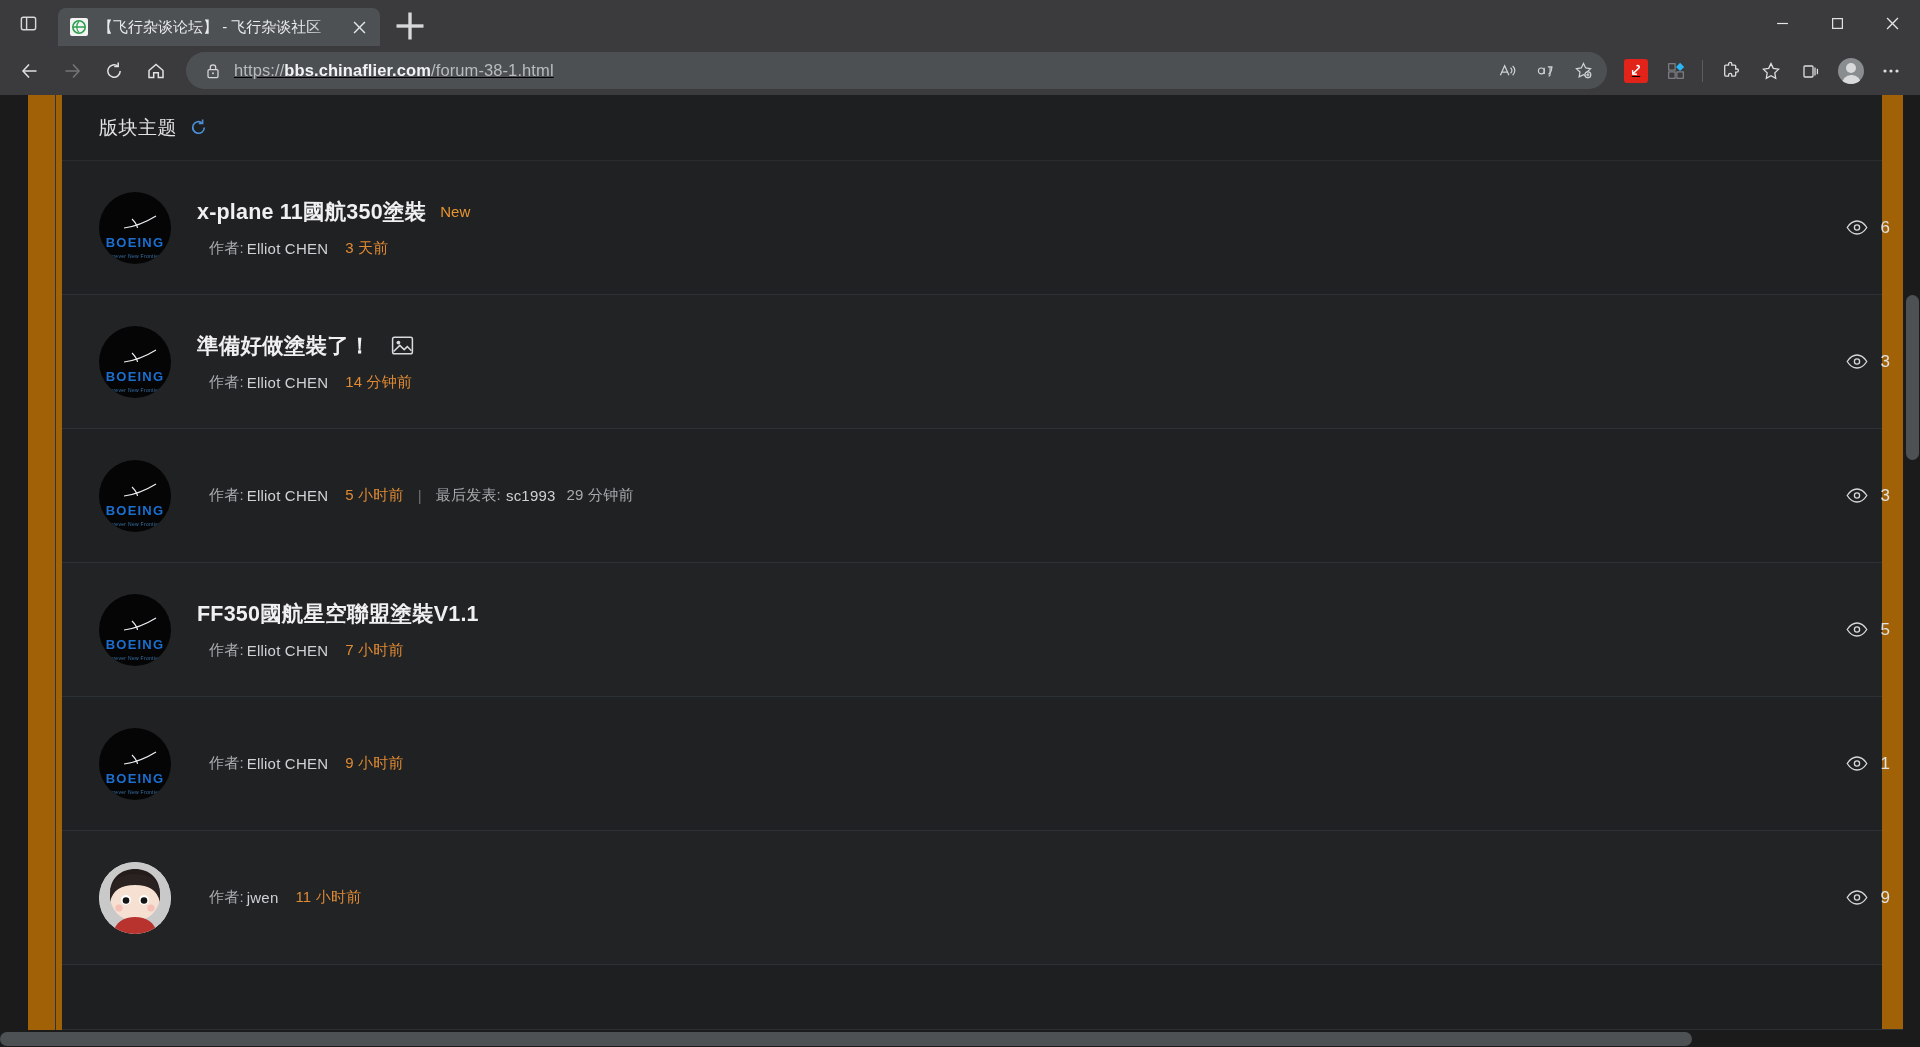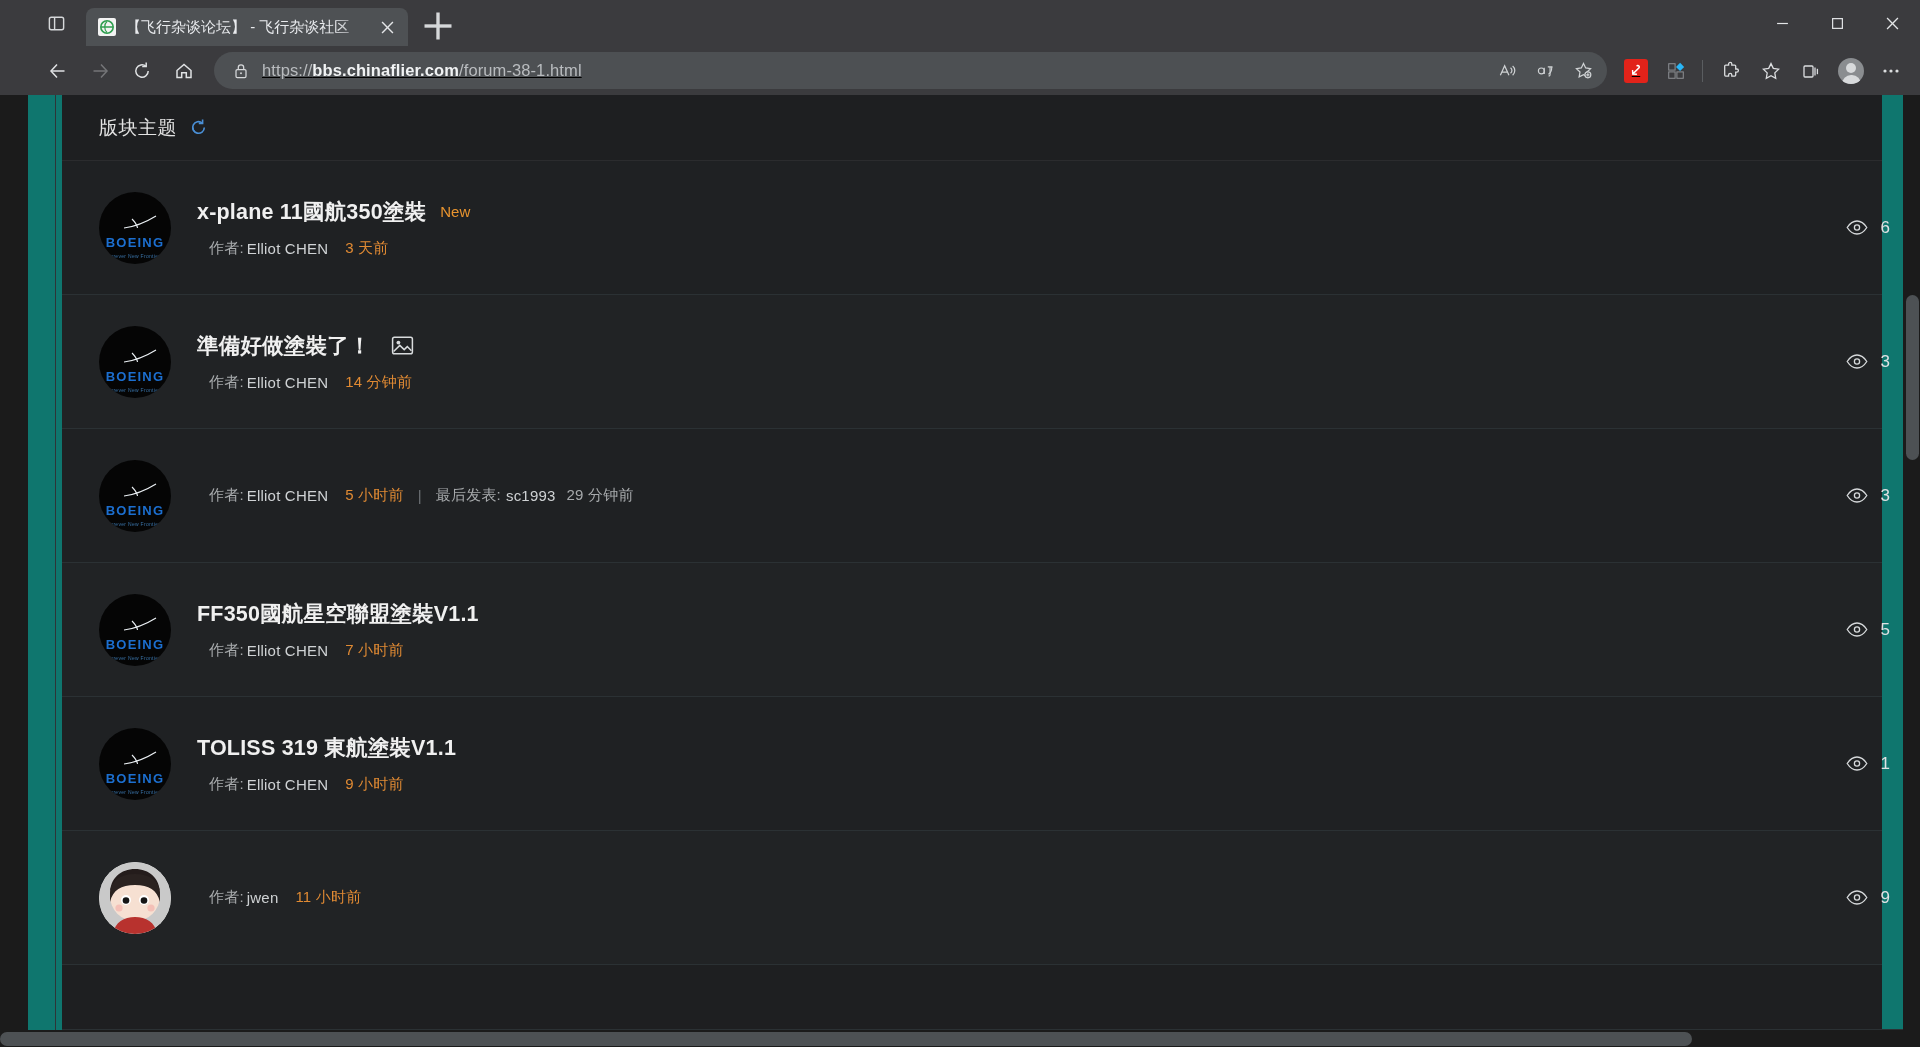--- a/index.html
+++ b/index.html
@@ -4,21 +4,21 @@
 <style>
   * { box-sizing: border-box; margin: 0; padding: 0; }
   html, body {
     width: 1920px; height: 1047px;
     overflow: hidden;
     background: #202124;
     font-family: "Liberation Sans", "DejaVu Sans", sans-serif;
   }
 
   
-  #browser { width: 1920px; height: 841px; position: relative; background: #3b3b3e; padding-left: 28px; }
+  #browser { width: 1920px; height: 841px; position: relative; background: #3b3b3e; }
 
   .tabstrip {
     height: 46px; background: #3b3b3e;
     display: flex; align-items: flex-end; padding-left: 8px;
     position: relative;
   }
   .tab-sidebar-btn {
     width: 40px; height: 38px; margin-bottom: 4px;
     display: flex; align-items: center; justify-content: center;
     border-radius: 5px; cursor: pointer;
@@ -125,21 +125,21 @@
     display: flex; align-items: flex-end; justify-content: center;
     overflow: hidden;
   }
   .profile-ico .head { width: 10px; height: 10px; border-radius: 50%; background: #d8dadc; position: absolute; margin-bottom: 11px;}
   .profile-ico .body { width: 19px; height: 9px; border-radius: 10px 10px 0 0; background: #d8dadc; }
 
   
   #page {
     position: absolute; left: 0; top: 95px;
     width: 1920px; height: 952px;
-    background: #0f766e;
+    background: #a16207;
     overflow: hidden;
   }
   .page-bg-left { position: absolute; left: 0; top: 0; width: 28px; height: 100%; background: #1b1b1b; }
   .page-rail {
     position: absolute; left: 55px; top: 0; width: 1px; height: 100%;
     background: #2e3538;
   }
   .page-rail2 {
     position: absolute; left: 62px; top: 0; width: 1px; height: 100%;
     background: #242a2c;
@@ -586,24 +586,20 @@
 
     <div class="avatar boeing">
       <svg class="swoosh" viewBox="0 0 36 18">
         <path d="M1 14 C9 13, 20 10, 33 2" fill="none" stroke="#e9eef2" stroke-width="1.2"></path>
         <path d="M9 5 C12 8, 14 11, 14.5 14" fill="none" stroke="#e9eef2" stroke-width="1.1"></path>
       </svg>
       <div class="btext">BOEING</div>
       <div class="bsub">Forever New Frontiers</div>
     </div>
       <div class="thread-main">
-        <div class="thread-title-line">
-          <span class="thread-title">TOLISS 319 東航塗裝V1.1</span>
-
-        </div>
         <div class="thread-meta">
           <span class="meta-label">作者:</span>
           <span class="meta-author">Elliot CHEN</span>
           <span class="meta-time">9 小时前</span>
 
         </div>
       </div>
       <div class="thread-stats">
         <span class="eye-ico">
           <svg viewBox="0 0 22 15" fill="none" stroke="#d7dadc" stroke-width="1.3">

